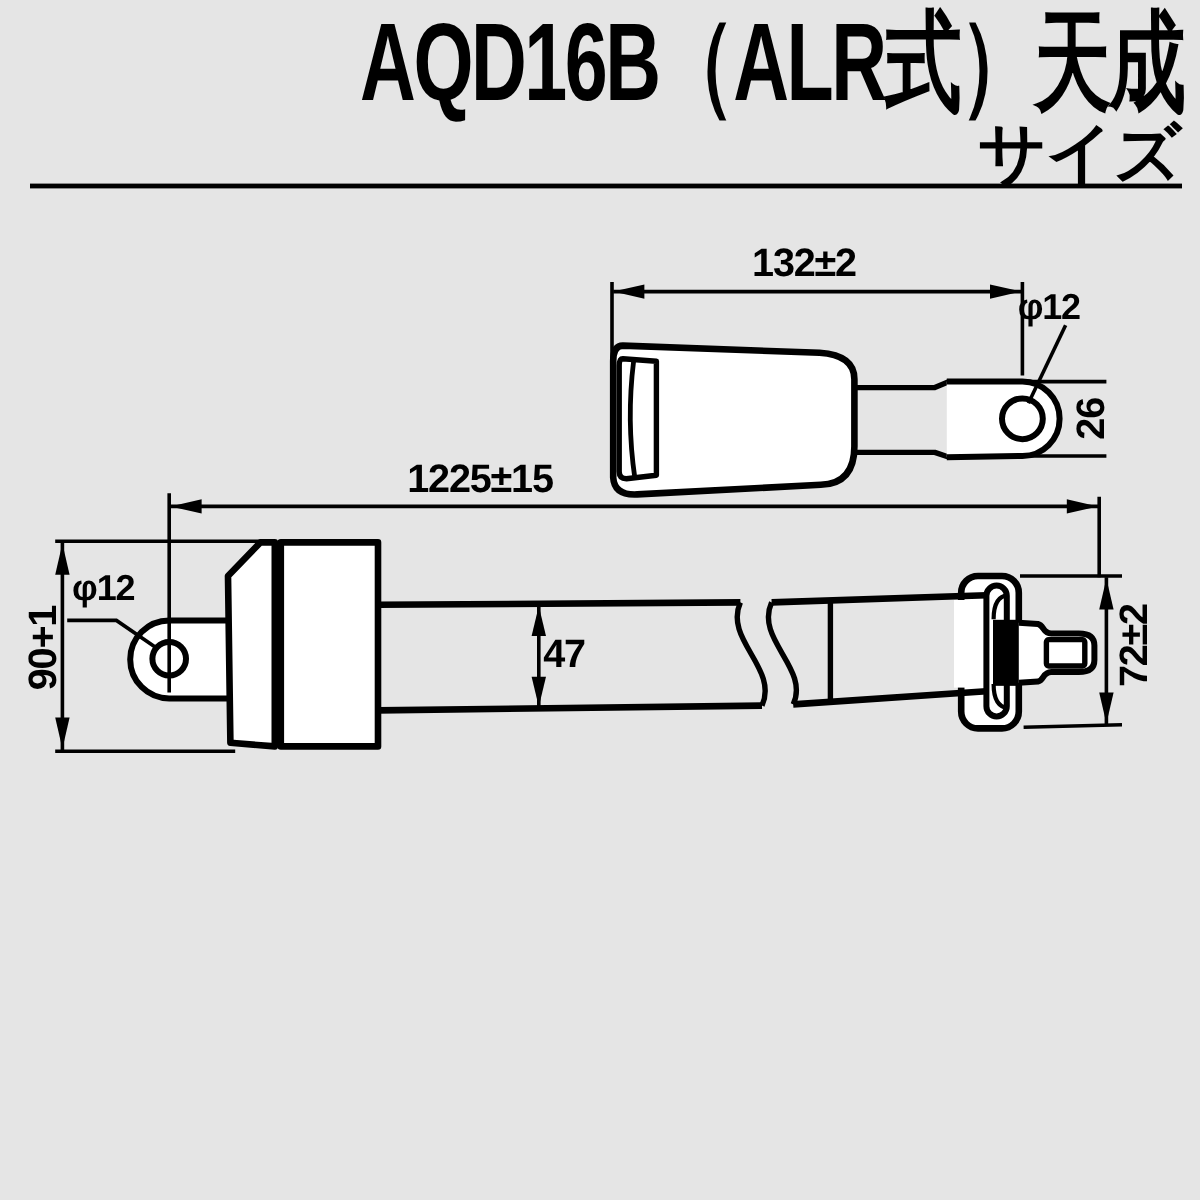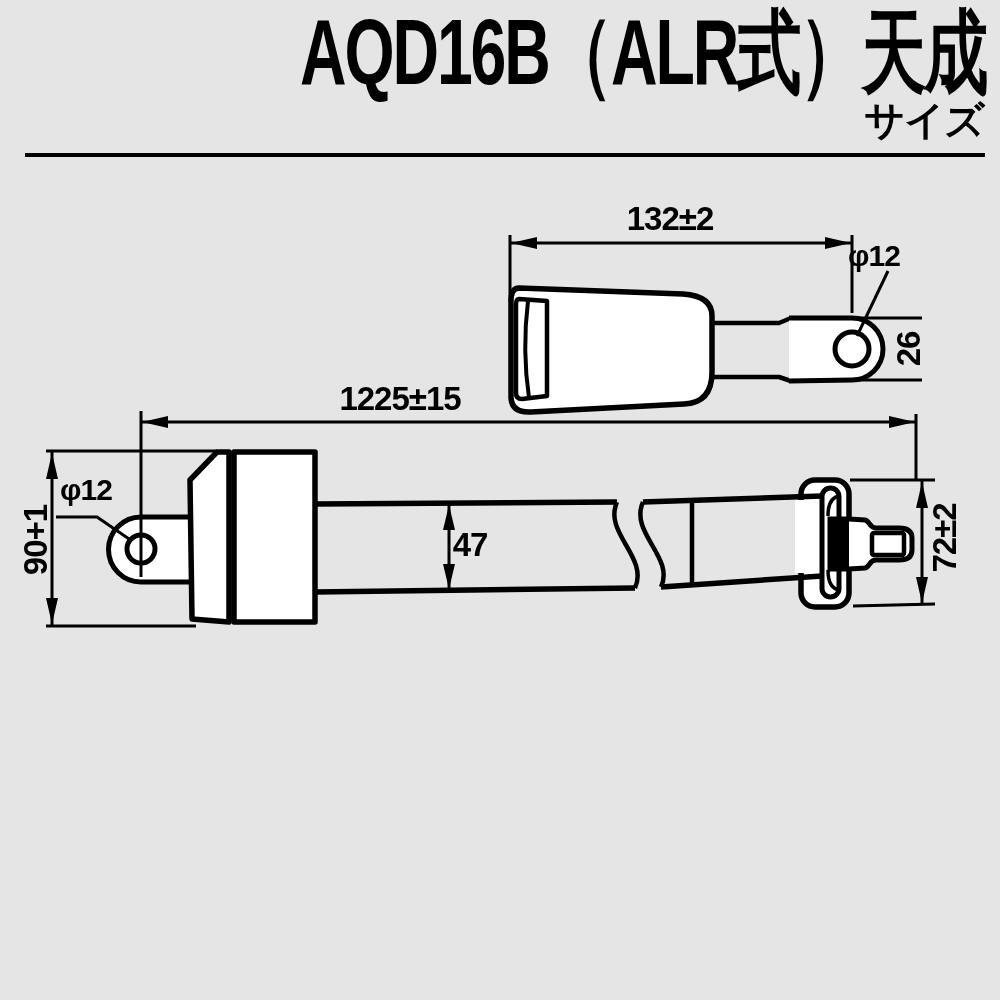--- a/index.html
+++ b/index.html
@@ -1,20 +1,20 @@
 <!DOCTYPE html>
 <html><head>
 <meta charset="utf-8">
 <style>
   html,body{margin:0;padding:0;background:#ffffff;}
   .page{position:relative;width:1000px;height:1000px;background:#e5e5e5;overflow:hidden;
         font-family:"Liberation Sans",sans-serif;color:#000;}
   .title{position:absolute;top:6px;right:14px;font-size:92px;line-height:1.0;font-weight:bold;
          letter-spacing:-3px;white-space:nowrap;transform:scaleX(0.70);transform-origin:100% 50%;}
-  .subtitle{position:absolute;top:100px;right:16px;font-size:40px;line-height:1.0;font-weight:bold;
+  .subtitle{position:absolute;top:100px;right:16px;font-size:56px;line-height:1.0;font-weight:bold;
             letter-spacing:-1px;white-space:nowrap;}
   .rule{position:absolute;top:153px;left:25px;width:960px;height:4px;background:#000;}
   svg{position:absolute;top:0;left:0;}
   svg text{font-family:"Liberation Sans",sans-serif;font-weight:bold;fill:#000;letter-spacing:-1px;}
   .outline{fill:#ffffff;stroke:#000;stroke-width:5.5;stroke-linejoin:round;}
   .outline4{fill:none;stroke:#000;stroke-width:4.5;stroke-linejoin:round;}
   .dim{fill:none;stroke:#000;stroke-width:3;}
   .arrow{fill:#000;stroke:none;}
 </style>
 </head>

